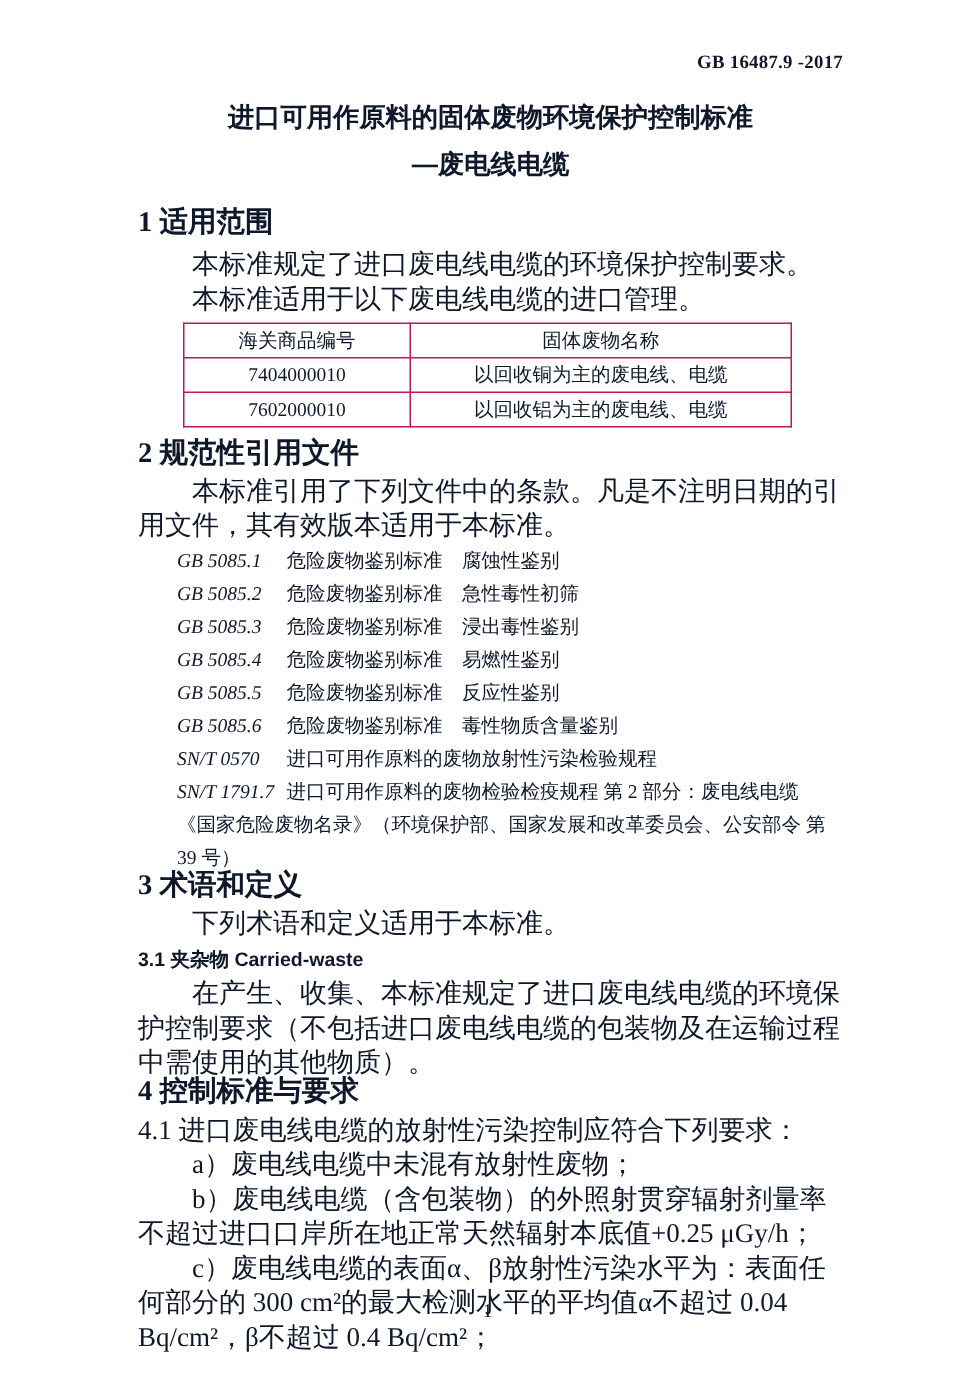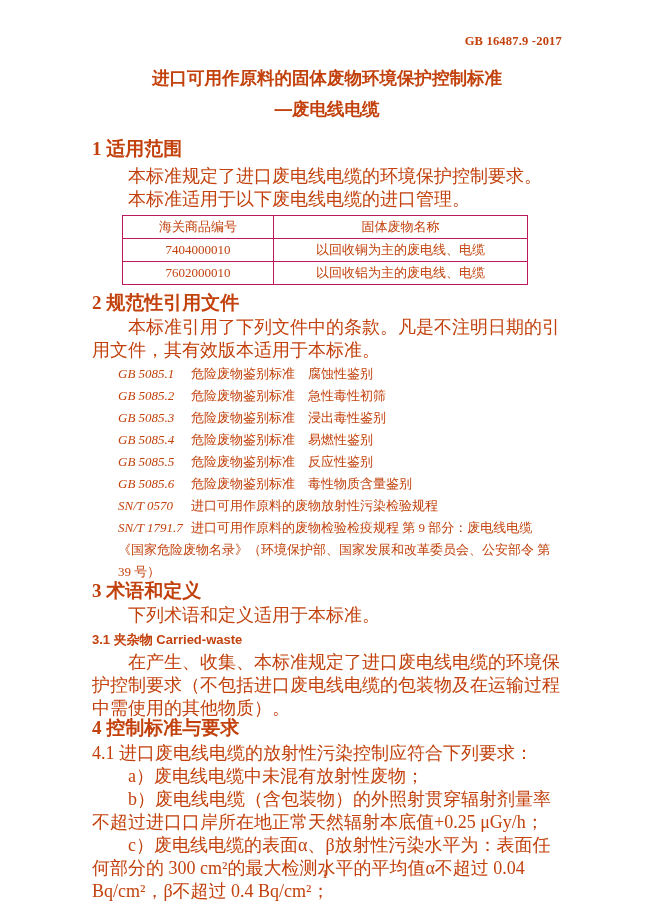--- a/index.html
+++ b/index.html
@@ -1,20 +1,20 @@
 <!DOCTYPE html>
 <html><head>
 <meta charset="utf-8">
 <style>
   html,body{margin:0;padding:0;background:#ffffff;}
   .page{
     position:relative;
     width:650px;height:923px;
     background:#ffffff;
-    color:#c2410c;
+    color:#0f172a;
     font-family:"Liberation Serif","DejaVu Serif",serif;
     box-sizing:border-box;
     padding:34px 88px 0 92px;
     overflow:hidden;
   }
   .doc-no{
     text-align:right;
     font-weight:bold;
     font-size:12.5px;
     line-height:14px;
@@ -148,21 +148,21 @@
     <div class="ref-row">
       <span class="ref-code">GB 5085.6</span>
         <span class="ref-name">危险废物鉴别标准　毒性物质含量鉴别</span>
     </div>
     <div class="ref-row">
       <span class="ref-code">SN/T 0570</span>
         <span class="ref-name">进口可用作原料的废物放射性污染检验规程</span>
     </div>
     <div class="ref-row">
       <span class="ref-code">SN/T 1791.7</span>
-        <span class="ref-name">进口可用作原料的废物检验检疫规程 第 9 部分：废电线电缆</span>
+        <span class="ref-name">进口可用作原料的废物检验检疫规程 第 2 部分：废电线电缆</span>
     </div>
     <div class="ref-row">
       <span class="ref-name ref-plain">《国家危险废物名录》（环境保护部、国家发展和改革委员会、公安部令 第 39 号）</span>
     </div>
   </div>
 
   <div class="sec-h mt12">3 术语和定义</div>
   <p class="ind mt5">下列术语和定义适用于本标准。</p>
   <div class="term-h mt2">3.1 夹杂物 Carried-waste</div>
   <p class="ind">在产生、收集、本标准规定了进口废电线电缆的环境保护控制要求（不包括进口废电线电缆的包装物及在运输过程中需使用的其他物质）。</p>

